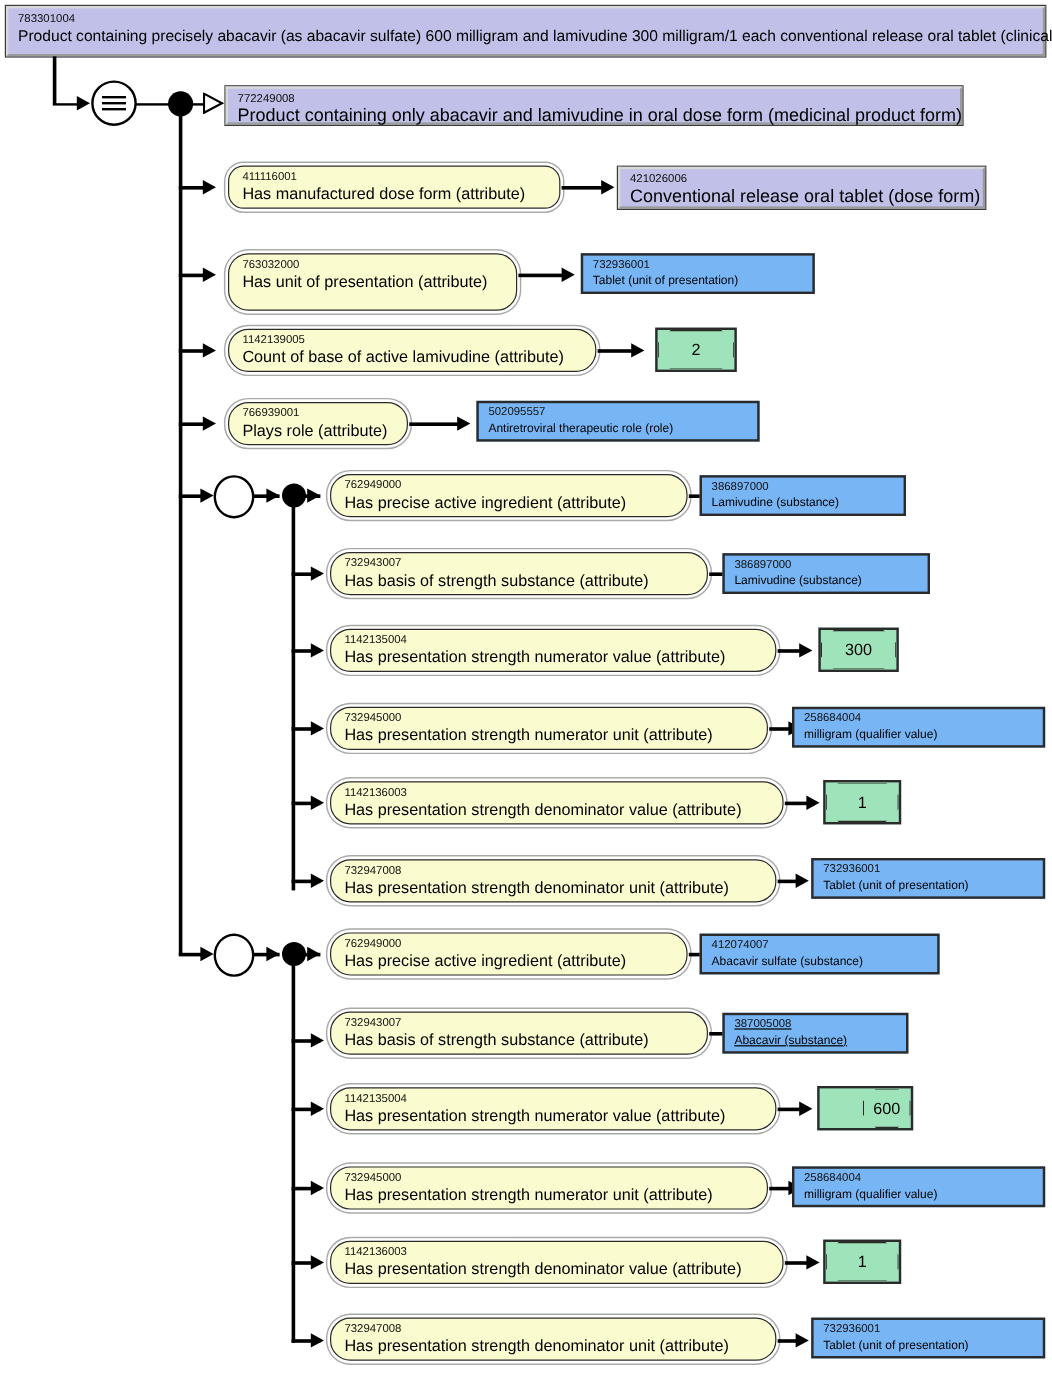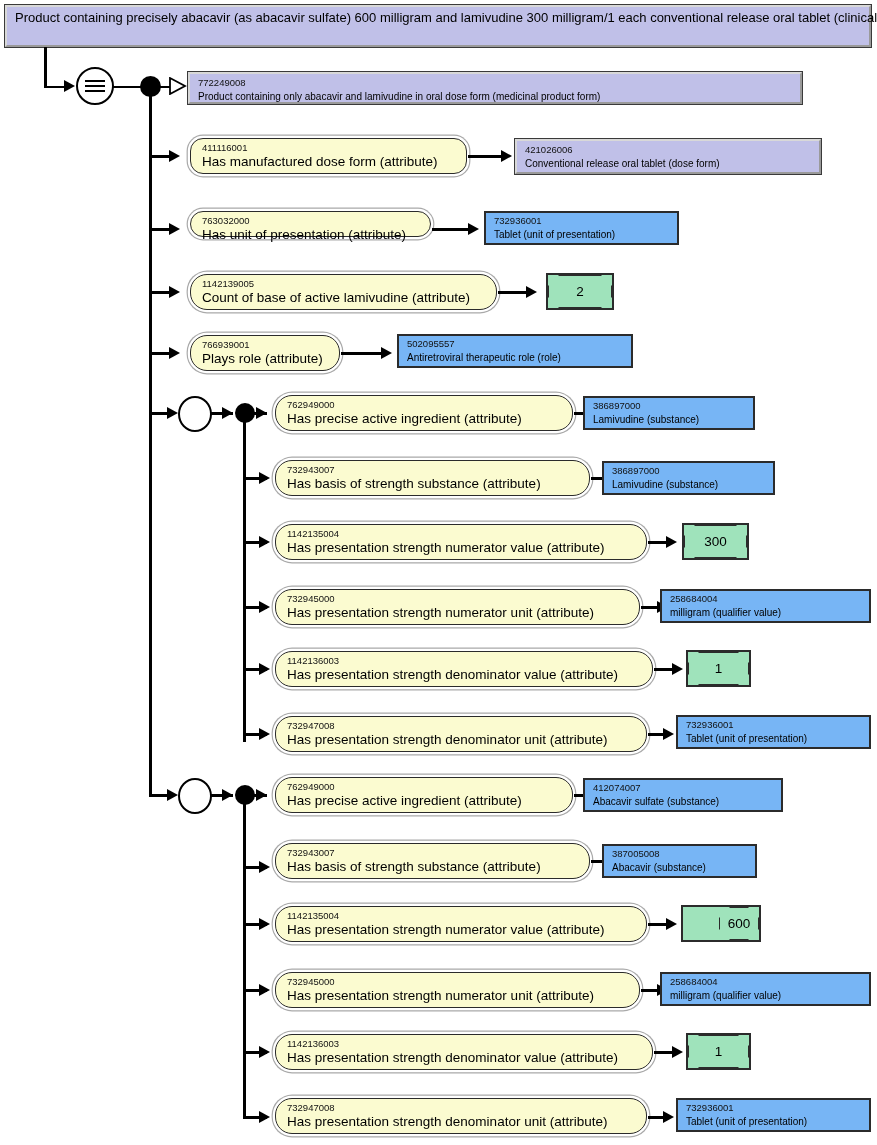--- a/index.html
+++ b/index.html
@@ -12,21 +12,21 @@
   
   .concept{
     background:#c0c0e8;
     border:2px solid #9a9a9a;
     border-top-color:#d8d8d8;
     border-left-color:#d8d8d8;
     box-shadow:0 0 0 1px #3a3a3a;
     padding:3px 6px 2px 8px;
   }
   .concept .sctid{font-size:9.5px;color:#111;line-height:12px;letter-spacing:0;}
-  .concept .term{font-size:10px;color:#000;line-height:16px;white-space:nowrap;}
+  .concept .term{font-size:15px;color:#000;line-height:16px;white-space:nowrap;}
 
   
   #root-concept .term{font-size:13px;}
 
   
   .attr{
     background:#fbfbd0;
     border:1.3px solid #2b2b2b;
     border-radius:17px;
     box-shadow:0 0 0 2.2px #ffffff, 0 0 0 3.4px #a9a9a9;
@@ -85,20 +85,21 @@
   }
   .arrow-hollow-wrap{position:relative;}
   .arrow-hollow-wrap svg{display:block;}
 </style>
 </head>
 <body>
 
 <div id="canvas">
 
   <div class="abs concept" id="root-concept" style="left:5px;top:5px;width:866px;height:42px;">
+    <div class="sctid">783301004</div>
     <div class="term">Product containing precisely abacavir (as abacavir sulfate) 600 milligram and lamivudine 300 milligram/1 each conventional release oral tablet (clinical drug)</div>
   </div>
 
   <div class="abs vline" style="left:44px;top:47px;width:2.5px;height:40px;"></div>
   <div class="abs hline" style="left:44px;top:85.5px;width:22px;height:2.5px;"></div>
   <div class="abs arrow-solid" style="left:64px;top:80px;"></div>
 
   <div class="abs eqcircle" style="left:76px;top:67px;width:38px;height:38px;">
     <div class="bars">
         <i></i>
@@ -133,21 +134,21 @@
   </div>
   <div class="abs hline" style="left:468px;top:155px;width:35px;height:2.5px;"></div>
   <div class="abs arrow-solid" style="left:501px;top:149.5px;"></div>
   <div class="abs concept" style="left:515px;top:139px;width:306px;height:35px;">
     <div class="sctid">421026006</div>
     <div class="term">Conventional release oral tablet (dose form)</div>
   </div>
 
   <div class="abs hline" style="left:149px;top:228px;width:22px;height:2.5px;"></div>
   <div class="abs arrow-solid" style="left:169px;top:222.5px;"></div>
-  <div class="abs attr" style="left:190px;top:211px;width:241px;height:26px;">
+  <div class="abs attr" style="left:190px;top:211px;width:241px;height:48px;">
     <div class="sctid">763032000</div>
     <div class="term">Has unit of presentation (attribute)</div>
   </div>
   <div class="abs hline" style="left:432px;top:228px;width:38px;height:2.5px;"></div>
   <div class="abs arrow-solid" style="left:468px;top:222.5px;"></div>
   <div class="abs value" style="left:484px;top:211px;width:195px;height:34px;">
     <div class="sctid">732936001</div>
     <div class="term">Tablet (unit of presentation)</div>
   </div>
 
@@ -288,21 +289,21 @@
   </div>
 
   <div class="abs hline" style="left:243px;top:866px;width:24px;height:2.5px;"></div>
   <div class="abs arrow-solid" style="left:259px;top:860.5px;"></div>
   <div class="abs attr" style="left:275px;top:843px;width:315px;height:36px;">
     <div class="sctid">732943007</div>
     <div class="term">Has basis of strength substance (attribute)</div>
   </div>
   <div class="abs hline" style="left:591px;top:860px;width:22px;height:2.5px;"></div>
   <div class="abs arrow-solid" style="left:609px;top:854.5px;"></div>
-  <div class="abs value" style="left:602px;top:844px;width:155px;height:34px;">
+  <div class="abs value" style="left:602px;top:844px;width:155px;height:34px;text-decoration:underline;">
     <div class="sctid">387005008</div>
     <div class="term">Abacavir (substance)</div>
   </div>
 
   <div class="abs hline" style="left:243px;top:923px;width:24px;height:2.5px;"></div>
   <div class="abs arrow-solid" style="left:259px;top:917.5px;"></div>
   <div class="abs attr" style="left:275px;top:906px;width:372px;height:36px;">
     <div class="sctid">1142135004</div>
     <div class="term">Has presentation strength numerator value (attribute)</div>
   </div>

